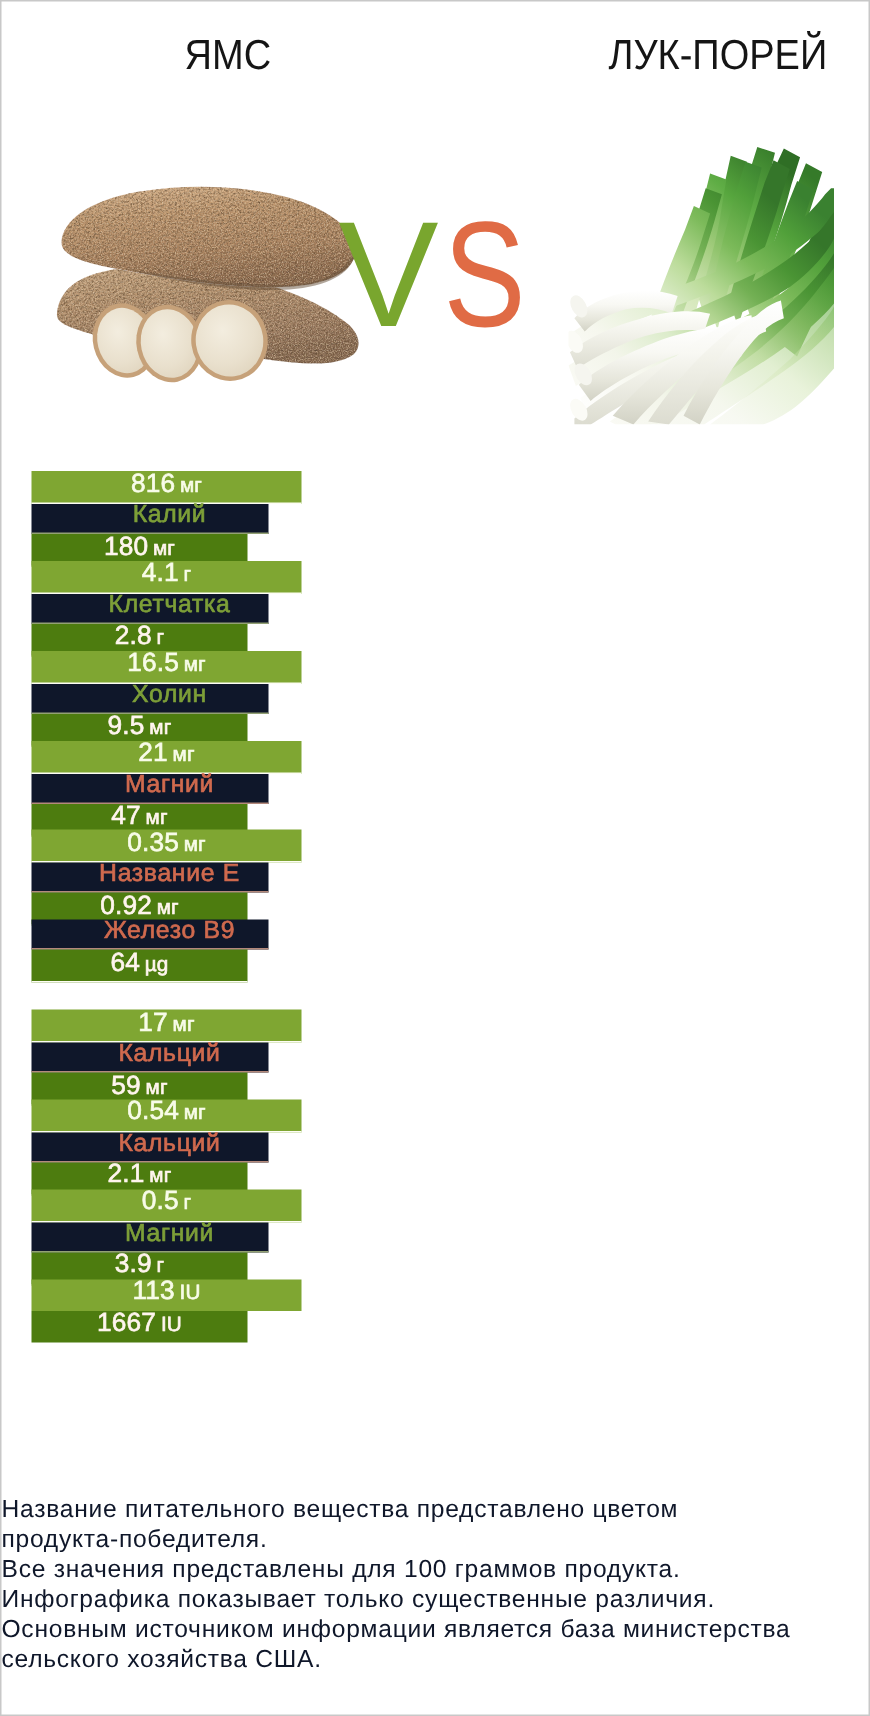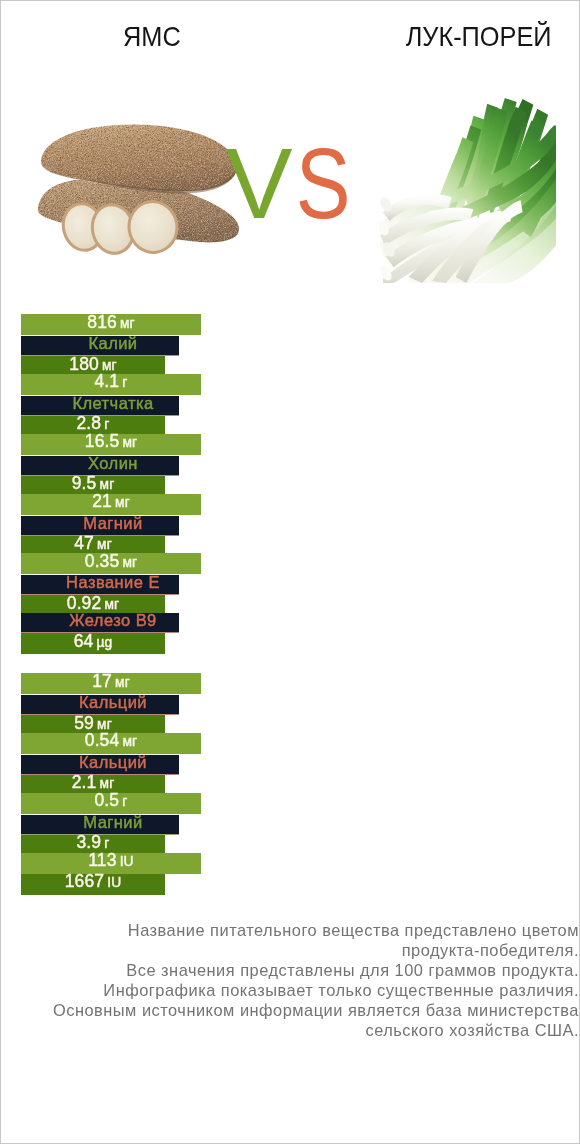--- a/index.html
+++ b/index.html
@@ -54,22 +54,22 @@
   .val{font-size:17.5px;font-weight:400;letter-spacing:.1px;position:relative;top:-2.5px;}
   .val .u{font-size:13.8px;font-weight:400;margin-left:3.2px;}
   .name{font-size:16.5px;font-weight:400;letter-spacing:.45px;position:relative;top:-2px;}
   .name.g{-webkit-text-stroke:0.45px #7D9F38;}
   .name.o{-webkit-text-stroke:0.45px #D06A4E;}
   .name.g{color:#7D9F38;}
   .name.o{color:#D06A4E;}
 
   
   .footer{
-    position:absolute;left:0;top:920px;width:578px;
-    text-align:right;color:#737373;font-size:16.4px;line-height:19.9px;letter-spacing:.5px;
+    position:absolute;left:0;top:996px;width:578px;
+    text-align:left;color:#0f172a;font-size:16.4px;line-height:19.9px;letter-spacing:.5px;
   }
   .fline{white-space:nowrap;}
 </style>
 </head>
 <body>
 
 <div class="page">
   <div class="titles">
     <div class="title title-left"><span>ЯМС</span></div>
     <div class="title title-right"><span>ЛУК-ПОРЕЙ</span></div>

